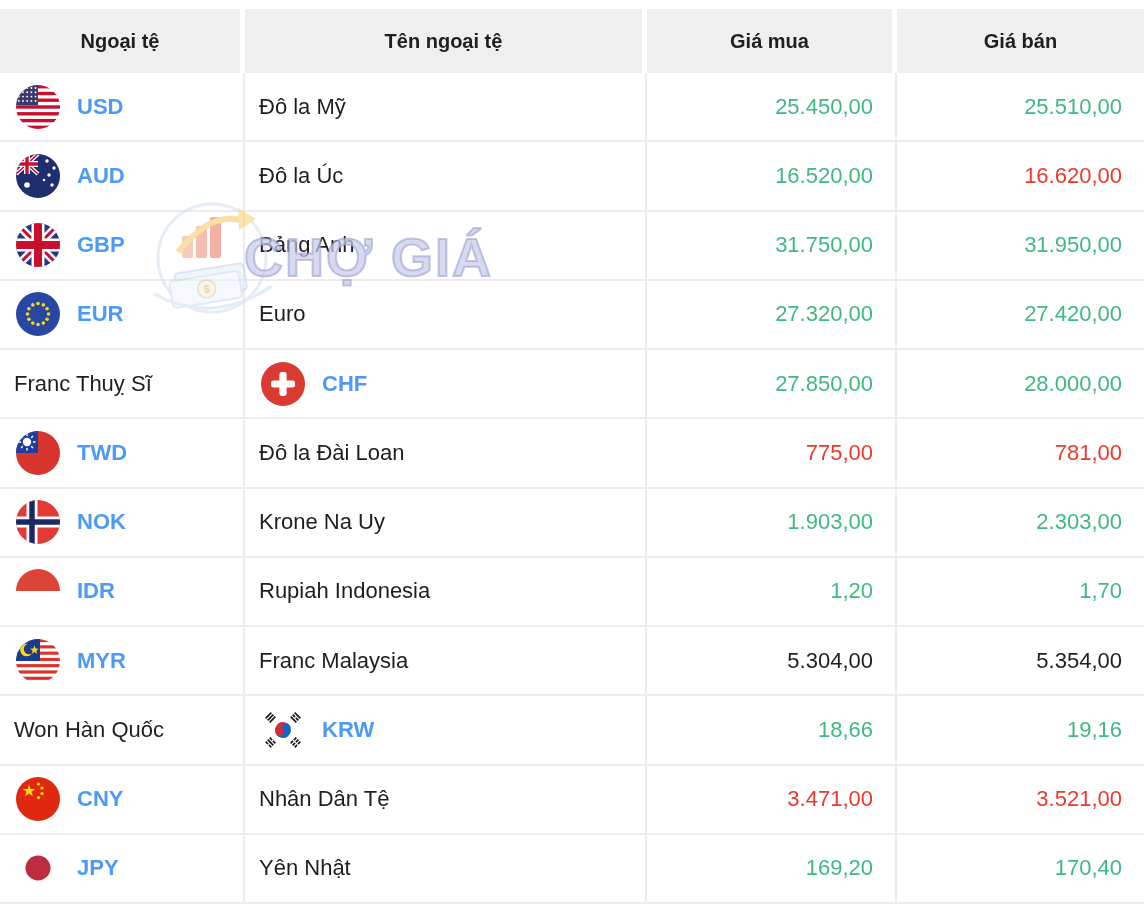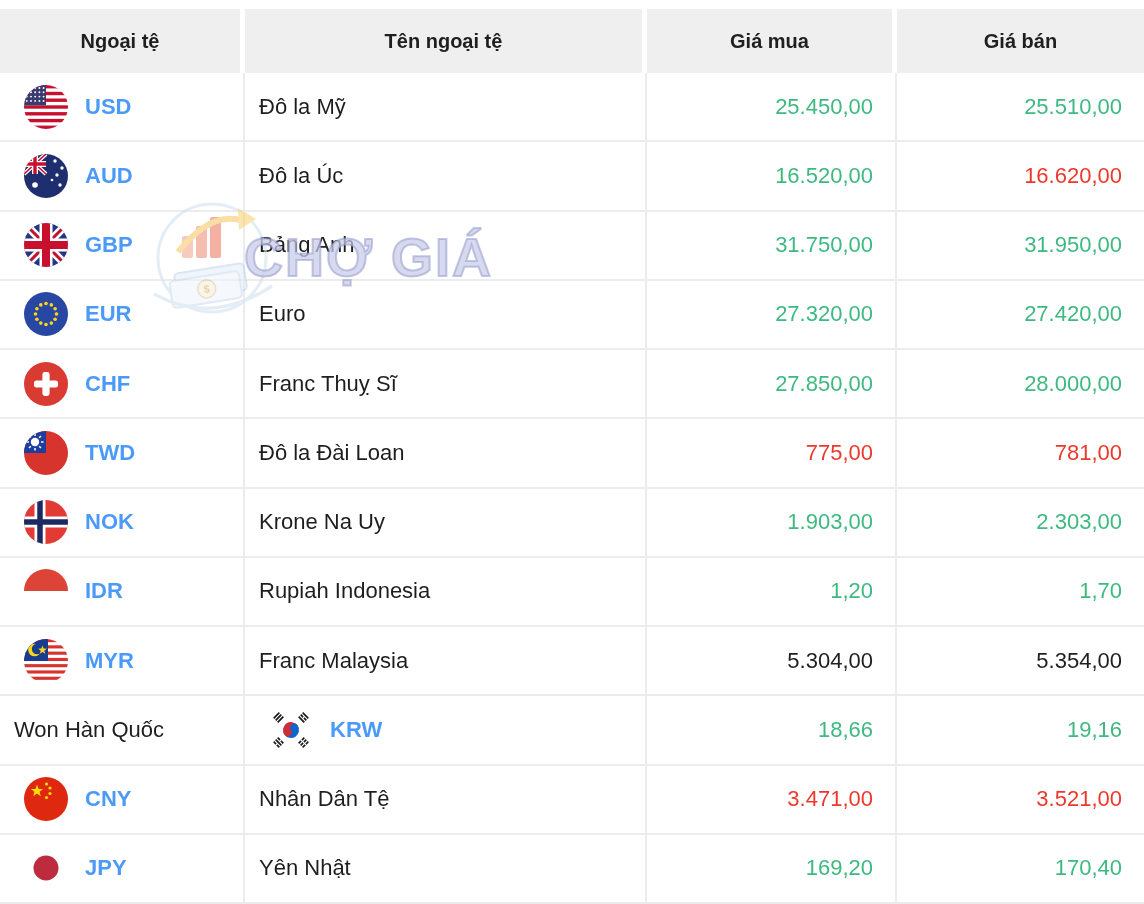--- a/index.html
+++ b/index.html
@@ -7,21 +7,21 @@
   .page{position:relative;width:1144px;height:904px;background:#fff;overflow:hidden;}
   .topstrip{height:9px;background:#fff;}
   .thead{display:grid;grid-template-columns:245px 402px 250px 247px;height:64px;}
   .th{background:#efefef;display:flex;align-items:center;justify-content:center;
       font-size:20px;font-weight:bold;color:#1f1f1f;}
   .th:not(:last-child){border-right:5px solid #fff;}
   .tbody{}
   .t-row{display:grid;grid-template-columns:245px 402px 250px 247px;height:69.25px;
          border-bottom:2px solid #ececec;box-sizing:border-box;background:#fff;}
   .cell{display:flex;align-items:center;box-sizing:border-box;font-size:22px;color:#1e1e1e;}
-  .c1{padding-left:24px;border-right:2px solid #ececec;gap:17px;}
+  .c1{padding-left:16px;border-right:2px solid #ececec;gap:17px;}
   .c2{padding-left:14px;border-right:2px solid #ececec;}
   .c3{justify-content:flex-end;padding-right:22px;border-right:2px solid #ececec;}
   .c4{justify-content:flex-end;padding-right:22px;}
   .flag{width:44px;height:44px;border-radius:50%;overflow:hidden;flex:0 0 44px;display:block;}
   .flag svg{display:block;}
   .code{font-size:22px;font-weight:bold;color:#4b9af8;text-decoration:none;cursor:pointer;}
   .t-up{color:#3eb980;text-align:right;}
   .t-down{color:#ec392b;}
   .t-flat{color:#1f1f1f;}
   .c3 span,.c4 span{font-size:22px;}
@@ -206,32 +206,32 @@
     </div>
     <div class="cell c3">
       <span class="t-up">27.320,00</span>
     </div>
     <div class="cell c4">
       <span class="t-up">27.420,00</span>
     </div>
   </div>
 
   <div class="t-row">
+    <div class="cell c2">
+      <span>Franc Thuỵ Sĩ</span>
+    </div>
     <div class="cell c1">
       <span class="flag">
             <svg viewBox="0 0 44 44" width="44" height="44">
     <rect width="44" height="44" fill="#D93A31"></rect>
     <rect x="18.4" y="10" width="7.2" height="24" rx="2.4" fill="#fff"></rect>
     <rect x="10" y="18.4" width="24" height="7.2" rx="2.4" fill="#fff"></rect>
   </svg>
           </span>
       <a class="code">CHF</a>
-    </div>
-    <div class="cell c2">
-      <span>Franc Thuỵ Sĩ</span>
     </div>
     <div class="cell c3">
       <span class="t-up">27.850,00</span>
     </div>
     <div class="cell c4">
       <span class="t-up">28.000,00</span>
     </div>
   </div>
 
   <div class="t-row">

